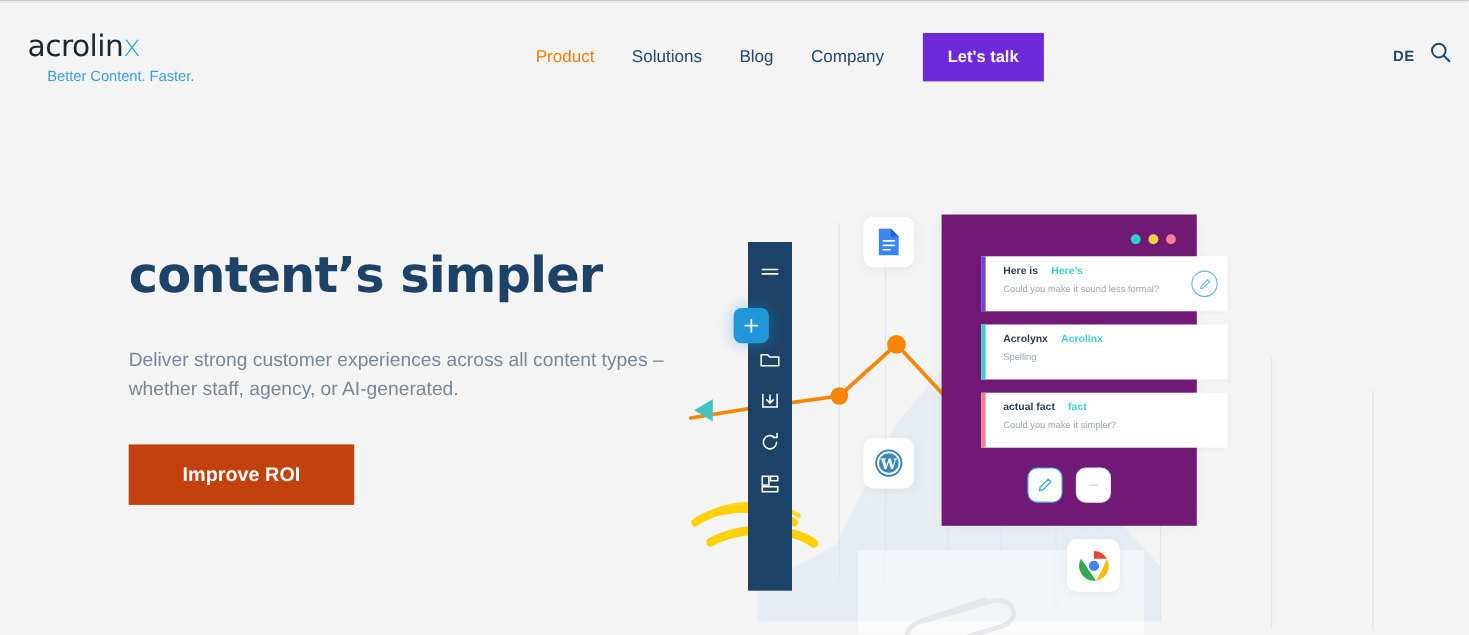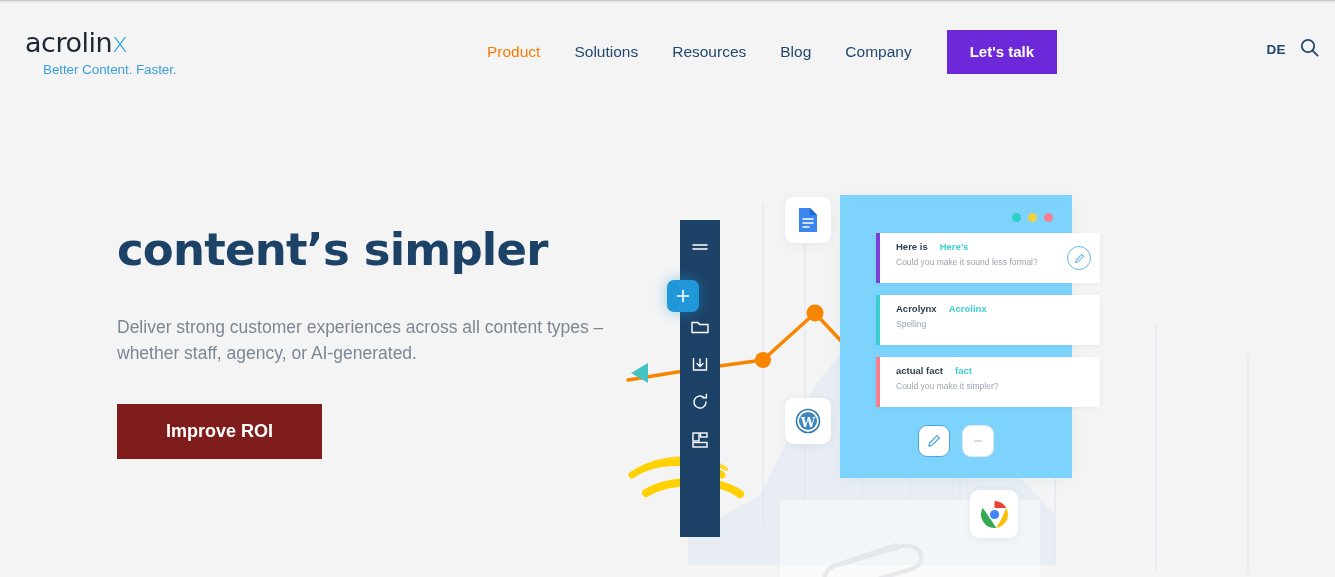--- a/index.html
+++ b/index.html
@@ -72,21 +72,21 @@
     font-family: "DejaVu Sans", sans-serif;
   }
   .hero-sub {
     margin-top: 38px;
     font-size: 17.5px; color: #7a8794; line-height: 26px;
     width: 500px;
   }
   .hero-btn {
     margin-top: 38px;
     display: inline-block;
-    background: #7f1d1d; color: #fff;
+    background: #c2410c; color: #fff;
     font-size: 18px; font-weight: bold;
     width: 205px; height: 55px; line-height: 55px;
     text-align: center; cursor: pointer;
   }
 
   
   .illus { position: absolute; left: 600px; top: 95px; width: 735px; height: 482px; }
 
   .chart-svg { position: absolute; left: 0; top: 0; }
 
@@ -120,23 +120,23 @@
   .teal-tri {
     position: absolute; left: 31px; top: 268px;
     width: 0; height: 0;
     border-top: 10px solid transparent;
     border-bottom: 10px solid transparent;
     border-right: 17px solid #45c3c3;
   }
 
   
   .sugg-panel {
-    position: absolute; left: 240px; top: 100px;
+    position: absolute; left: 256px; top: 100px;
     width: 232px; height: 283px;
-    background: #7dd3fc;
+    background: #701a75;
     box-shadow: 0 2px 14px rgba(40,70,100,0.05);
   }
   .dots { position: absolute; right: 19px; top: 18px; display: flex; gap: 7px; }
   .dot { width: 9px; height: 9px; border-radius: 50%; }
 
   .sugg-card {
     position: absolute; left: 36px;
     width: 224px; height: 50px;
     background: #ffffff;
     box-shadow: 0 1px 5px rgba(40,70,100,0.06);
@@ -181,21 +181,20 @@
   <div class="header">
 
     <div class="logo-block">
       <div class="logo-word"><span>acrolin</span><span class="x">x</span></div>
       <div class="logo-tag">Better Content. Faster.</div>
     </div>
 
     <div class="nav">
       <div class="nav-item active">Product</div>
       <div class="nav-item">Solutions</div>
-      <div class="nav-item">Resources</div>
       <div class="nav-item">Blog</div>
       <div class="nav-item">Company</div>
       <div class="nav-cta">Let's talk</div>
     </div>
 
     <div class="header-right">
       <div class="lang">DE</div>
       <span class="search-icon">
         <svg width="19" height="19" viewBox="0 0 19 19">
           <circle cx="8" cy="8" r="6.2" fill="none" stroke="#24476e" stroke-width="1.8"></circle>

